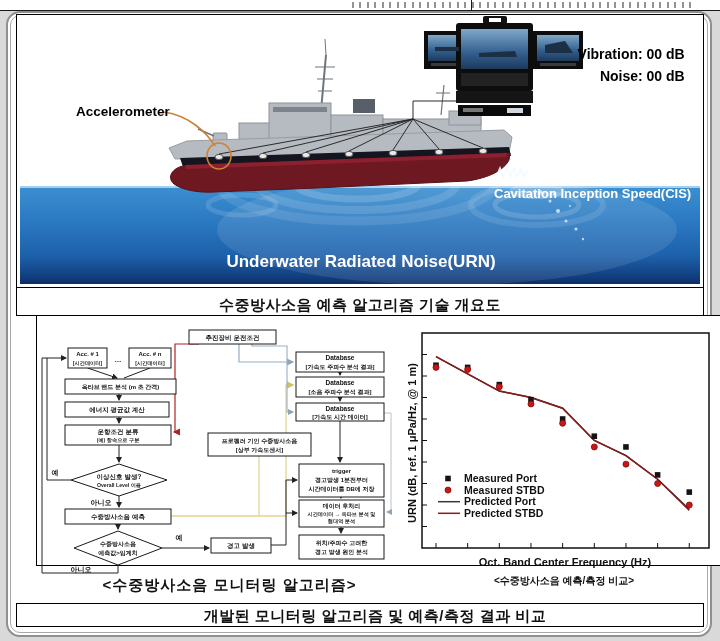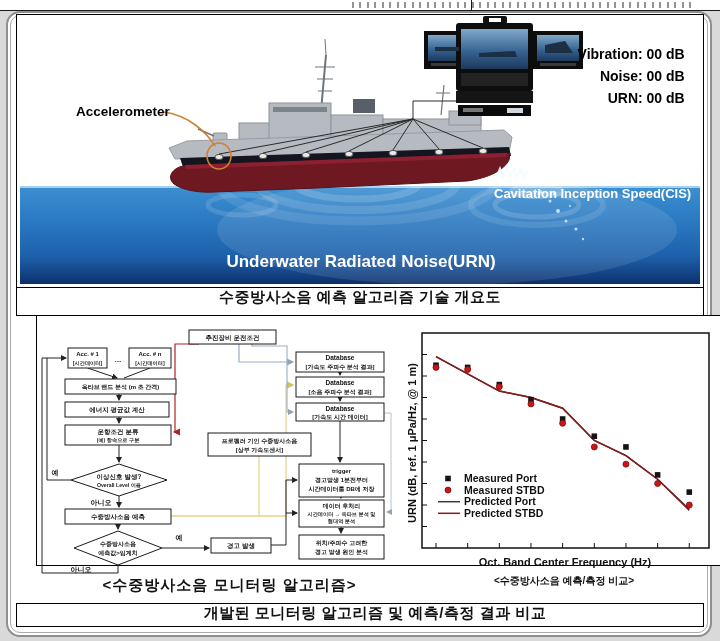--- a/index.html
+++ b/index.html
@@ -12,21 +12,21 @@
      background:repeating-linear-gradient(90deg,#3a3a3a 0 2px,transparent 2px 7px,#3a3a3a 7px 9px,transparent 9px 15px);}
   
   .frame-outer{left:6px;top:11px;width:706px;height:626px;border:2px solid #8f8f8f;border-radius:14px;background:#fff;box-sizing:border-box;}
   .frame-inner{left:10px;top:15px;width:698px;height:618px;border:1px solid #a8a8a8;border-radius:10px;box-sizing:border-box;}
   
   .panel{left:16px;width:688px;border:1px solid #000;box-sizing:border-box;background:#fff;}
   .p-image{top:14px;height:274px;}
   .p-captionA{top:287px;height:29px;}
   .p-flow{top:315px;height:251px;margin-left:20px;}
   .p-captionB{top:603px;height:24px;padding-left:30px;}
-  .caption-bar{display:flex;align-items:flex-start;justify-content:center;font-size:15px;font-weight:700;color:#111;letter-spacing:.5px;}
+  .caption-bar{display:flex;align-items:flex-end;justify-content:center;font-size:15px;font-weight:700;color:#111;letter-spacing:.5px;}
   
   .readout{left:557px;top:28px;font-size:14px;font-weight:700;color:#000;line-height:22px;text-align:right;}
   .readout .row span.lab{display:inline-block;width:64px;}
   
   .sub-cap{font-weight:700;color:#111;text-align:center;}
   .flow-cap{left:0;top:260px;width:385px;font-size:15px;letter-spacing:1px;}
   .chart-cap{left:368px;top:258px;width:318px;font-size:10px;}
   svg text{font-family:"Liberation Sans",sans-serif;}
   
   .ft{font-size:6.5px;font-weight:700;fill:#111;}
@@ -177,21 +177,20 @@
       <text x="59" y="101" font-size="13.5" font-weight="bold" fill="#000">Accelerometer</text>
     </g>
 
     <text x="477" y="183" font-size="13" font-weight="bold" fill="#ffffff">Cavitation Inception Speed(CIS)</text>
     <text x="344" y="252" text-anchor="middle" font-size="17" font-weight="bold" fill="#ffffff">Underwater Radiated Noise(URN)</text>
   </svg>
 
   <div class="abs readout">
     <div class="row"><span class="lab">Vibration</span><span>: 00 dB</span></div>
     <div class="row"><span class="lab">Noise</span><span>: 00 dB</span></div>
-    <div class="row"><span class="lab">URN</span><span>: 00 dB</span></div>
   </div>
 </div>
 
 <div class="abs panel p-captionA caption-bar">
   <span>수중방사소음 예측 알고리즘 기술 개요도</span>
 </div>
 
 <div class="abs panel p-flow">
 
   <svg class="abs" style="left:2px;top:6px" width="378" height="252" viewBox="0 0 378 252">

